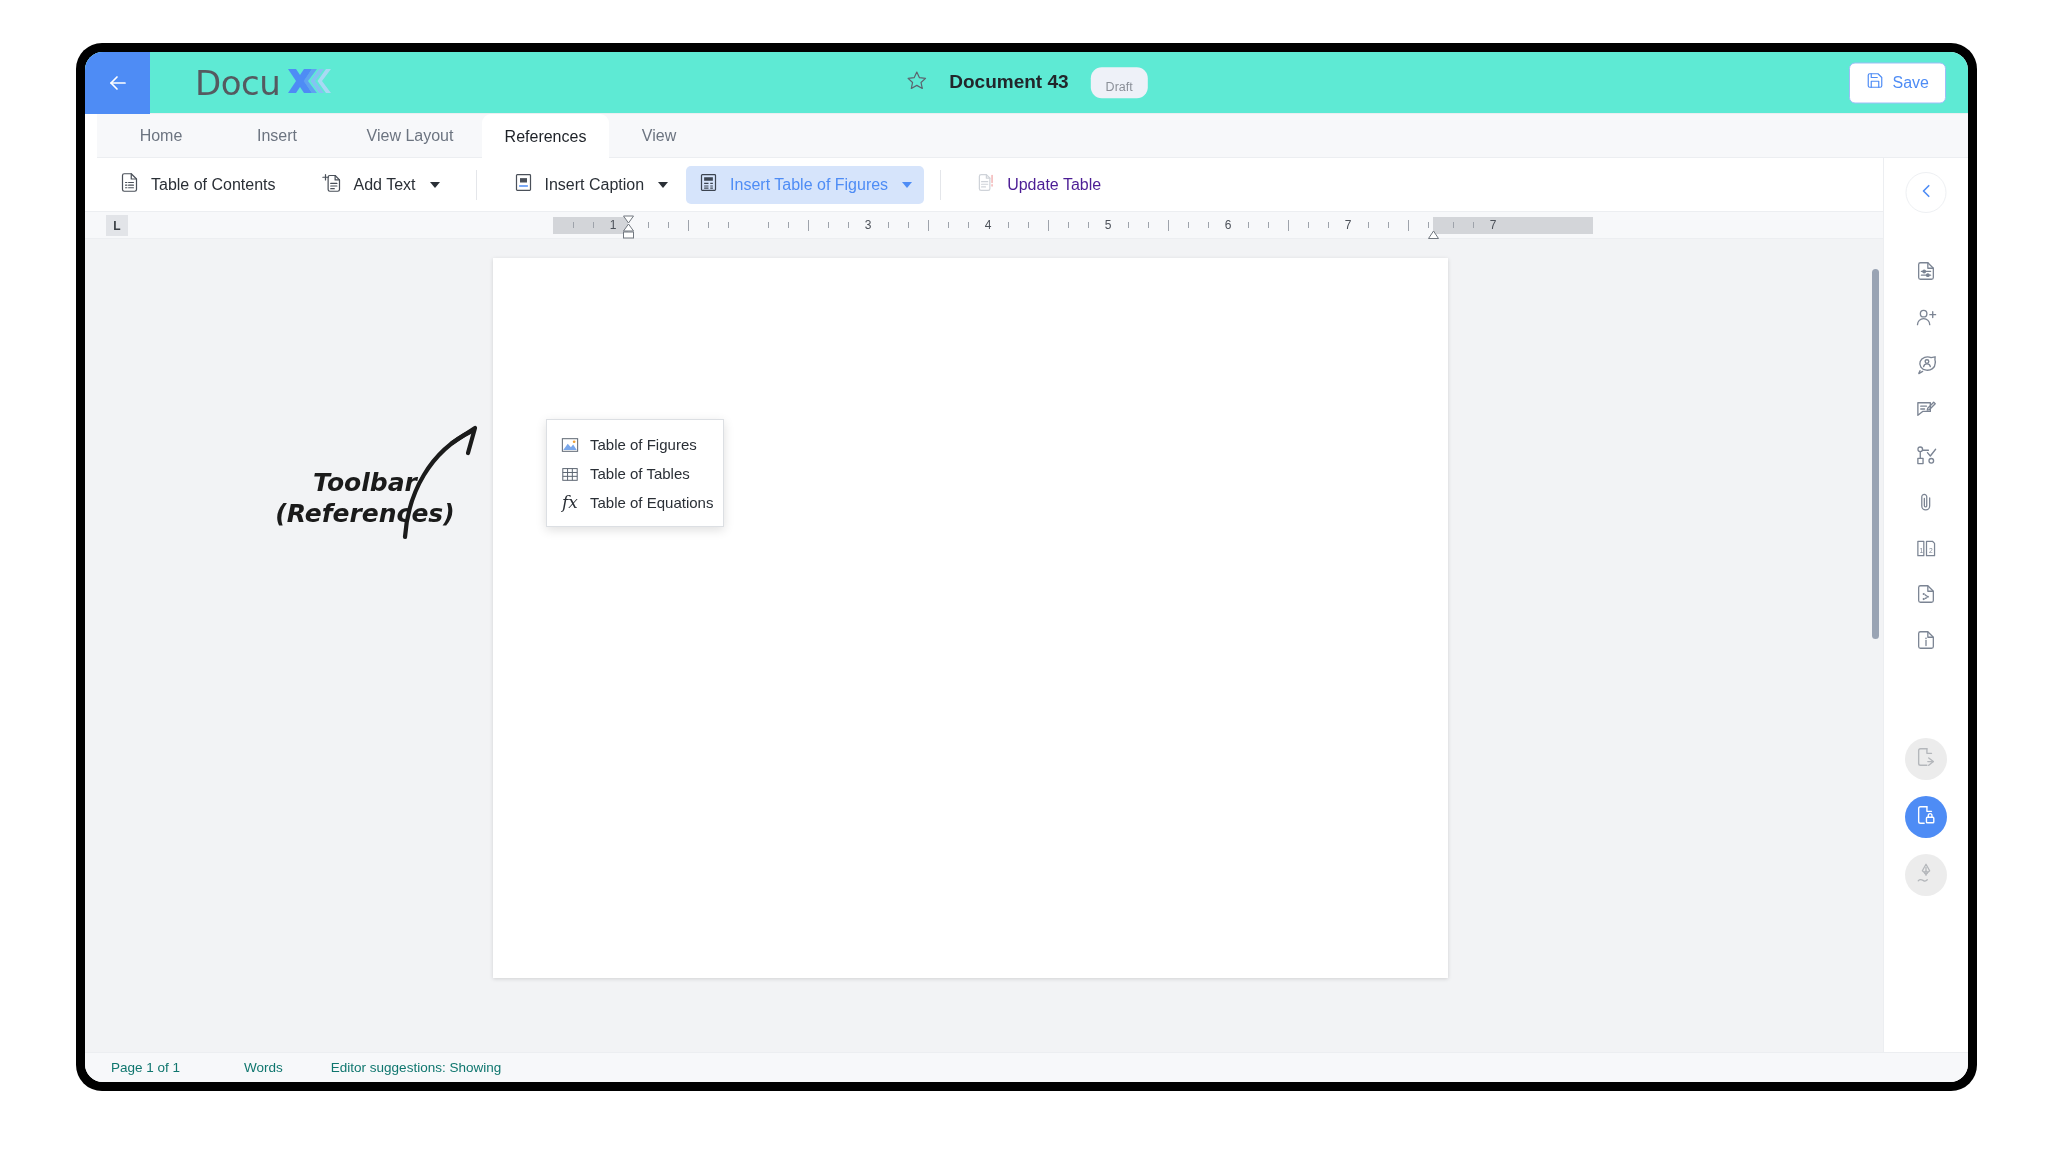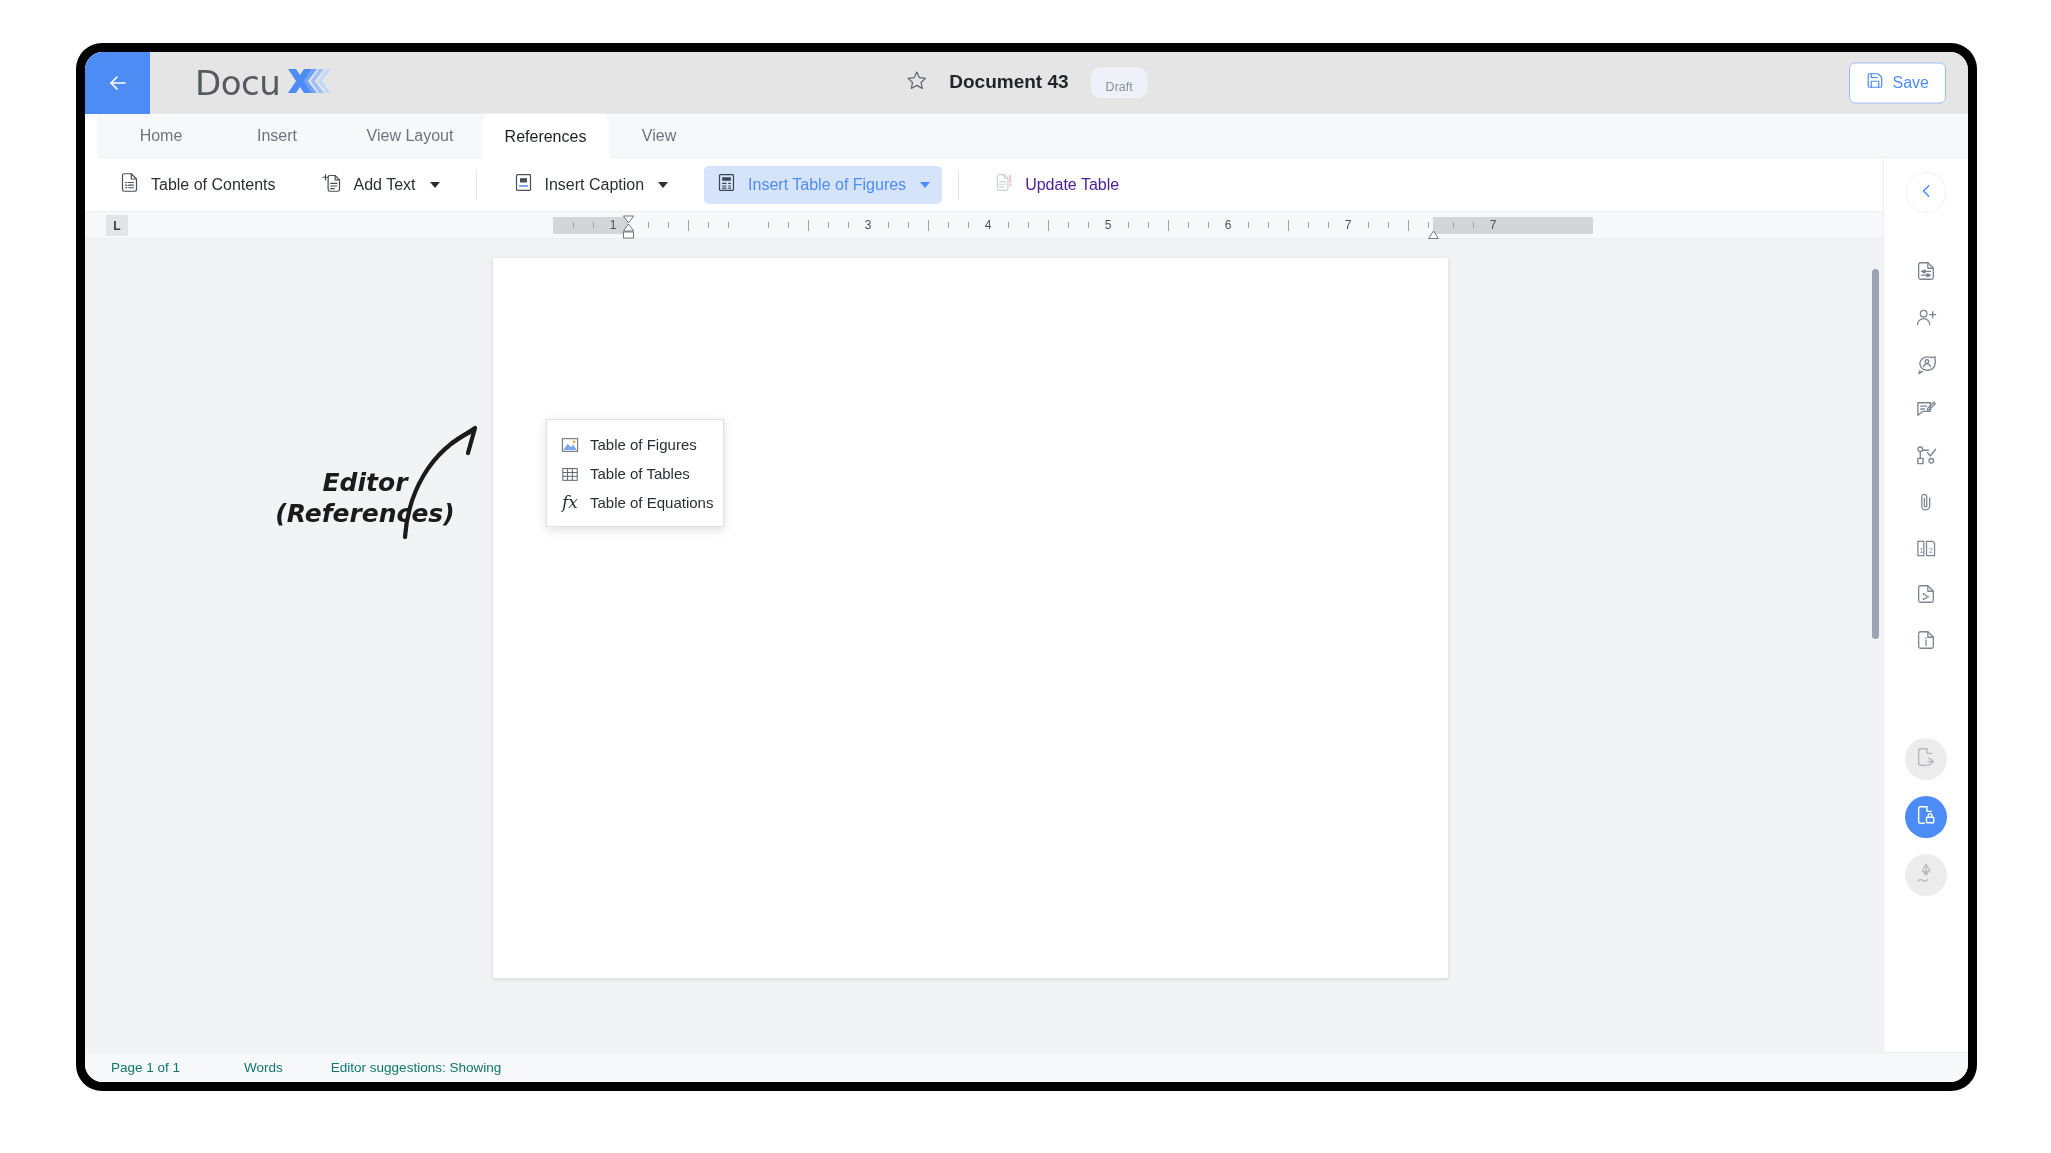--- a/index.html
+++ b/index.html
@@ -24,21 +24,21 @@
     width: 100%; height: 100%;
     background: #ffffff;
     border-radius: 18px;
     overflow: hidden;
   }
 
   
   #title-bar {
     position: absolute; left: 0; top: 0;
     width: 100%; height: 62px;
-    background: #e5e5e5;
+    background: #5eead4;
     border-bottom: 1px solid #eceef1;
   }
   #back-button {
     position: absolute; left: 0; top: 0;
     width: 65px; height: 62px;
     background: #4e8cf5;
     display: flex; align-items: center; justify-content: center;
     cursor: pointer;
   }
   #back-button svg { display: block; }
@@ -415,21 +415,21 @@
         <svg width="21" height="21" viewBox="0 0 24 24" fill="none" stroke="#4a5059" stroke-width="1.4" stroke-linejoin="round">
           <rect x="4" y="3" width="16" height="18" rx="1"></rect>
           <rect x="8" y="7" width="8" height="5" fill="#4a5059" stroke="none"></rect>
           <line x1="7" y1="16" x2="17" y2="16" stroke="#4e8cf5" stroke-width="1.6"></line>
         </svg>
       </span>
       <span>Insert Caption</span>
       <span class="caret"></span>
     </div>
 
-    <div class="tool-btn active" style="margin-left:24px;" id="insert-tof-button">
+    <div class="tool-btn active" style="margin-left:6px;" id="insert-tof-button">
       <span>
         <svg width="21" height="21" viewBox="0 0 24 24" fill="none" stroke="#3c4450" stroke-width="1.4" stroke-linejoin="round">
           <rect x="4" y="3" width="16" height="18" rx="1"></rect>
           <rect x="7" y="6" width="10" height="4" fill="#3c4450" stroke="none"></rect>
           <line x1="7" y1="13" x2="12" y2="13"></line>
               <line x1="14" y1="13" x2="17" y2="13"></line>
           <line x1="7" y1="16" x2="12" y2="16"></line>
               <line x1="14" y1="16" x2="17" y2="16"></line>
           <line x1="7" y1="18.5" x2="12" y2="18.5"></line>
               <line x1="14" y1="18.5" x2="17" y2="18.5"></line>
@@ -527,21 +527,21 @@
   <div id="canvas">
     <div id="page-sheet"></div>
     <div id="v-scrollbar"></div>
 
     <div id="annotation">
       <svg width="250" height="130" viewBox="0 0 250 130" fill="none">
         <path d="M105 120 C 108 76, 130 34, 172 14" stroke="#1b1b1b" stroke-width="4.2" stroke-linecap="round" fill="none"></path>
         <path d="M152 26 L175 11 L168 36" stroke="#1b1b1b" stroke-width="4.2" stroke-linecap="round" stroke-linejoin="round" fill="none"></path>
       </svg>
     </div>
-    <div id="annotation-label">Editor
+    <div id="annotation-label">Toolbar
 (References)</div>
 
     <div id="dropdown-menu">
       <div class="menu-item">
         <span class="menu-icon">
           <svg width="18" height="18" viewBox="0 0 20 20">
             <rect x="1.5" y="3" width="17" height="14" fill="#ffffff" stroke="#5b6470" stroke-width="1.1"></rect>
             <path d="M2.5 15.5 L7.5 8.5 L11 12.5 L13.5 9.5 L17.5 15.5 Z" fill="#7aa7ea"></path>
             <circle cx="14.6" cy="6.4" r="1.5" fill="#f0a135"></circle>
           </svg>

